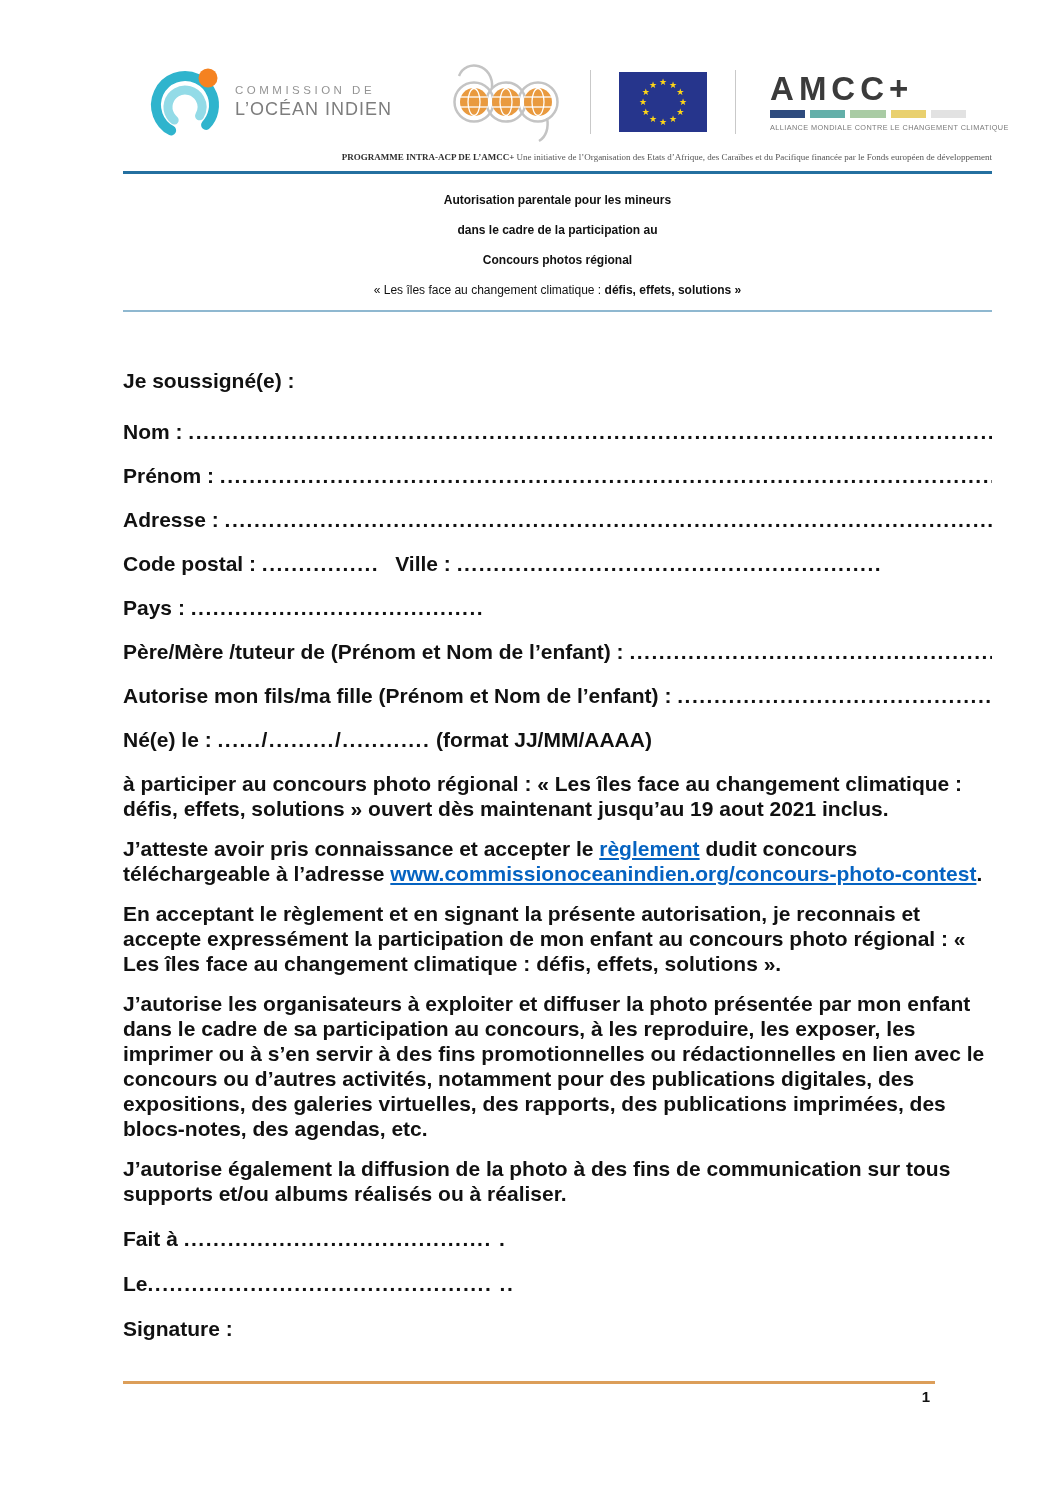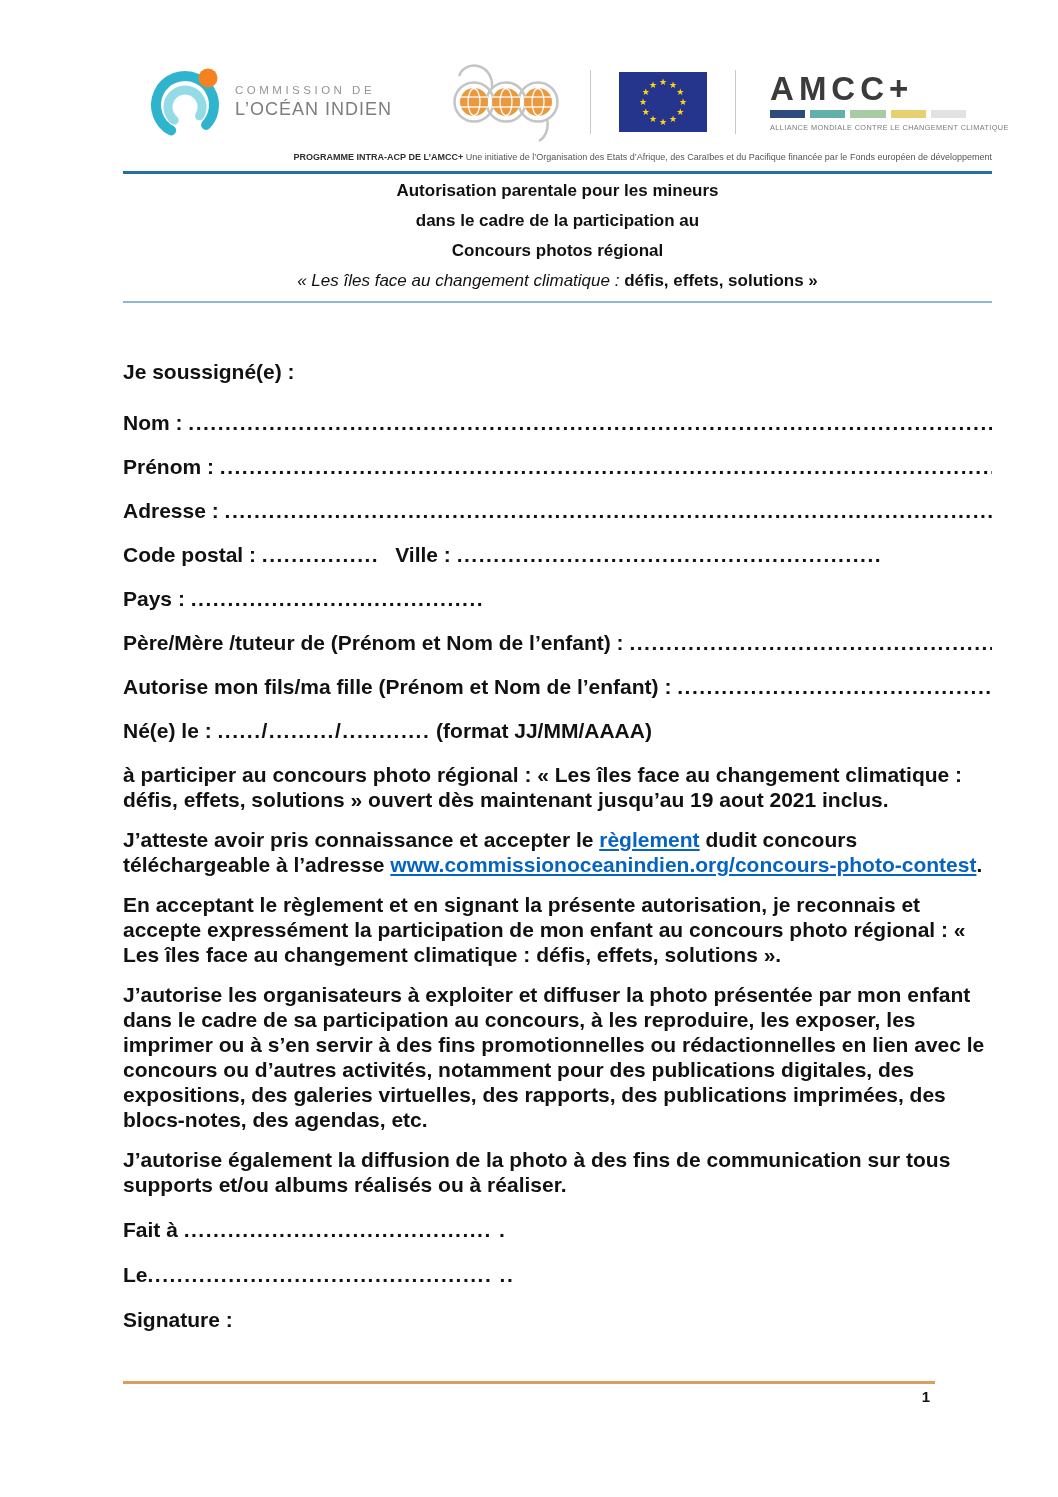--- a/index.html
+++ b/index.html
@@ -16,27 +16,27 @@
   .coi-text { margin-left:10px; color:#8a8a8a; }
   .coi-line1 { font-size:11.5px; letter-spacing:3.5px; color:#949494; }
   .coi-line2 { font-size:18px; letter-spacing:1px; color:#7d7d7d; margin-top:3px; }
   .acp-wrap { margin-left:58px; }
   .vdiv { width:1px; height:64px; background:#c9c9c9; margin:0 28px; }
   .amcc { margin-left:6px; width:196px; }
   .amcc-word { font-size:33px; font-weight:bold; color:#3b3b3b; letter-spacing:5px; line-height:34px; }
   .amcc-bars { display:flex; gap:5px; margin-top:4px; }
   .amcc-bars span { flex:1; height:8px; display:block; }
   .amcc-caption { font-size:7.3px; color:#7a7a7a; letter-spacing:0.4px; margin-top:5px; white-space:nowrap; }
-  .tagline { text-align:right; font-size:9px; color:#555; margin-top:6px; white-space:nowrap; }
+  .tagline { text-align:right; font-size:9px; color:#555; margin-top:6px; white-space:nowrap;font-family:Liberation Serif, serif; }
   .tagline b { color:#2f2f2f; }
   .hdr-divider { height:3px; margin-top:9px; }
   
-  .title-block { text-align:center; margin-top:2px; font-size:17px; line-height:30px; }
+  .title-block { text-align:center; margin-top:11px; font-size:12px; line-height:30px; }
   .title-block .tline { font-weight:bold; }
-  .tline4 .reg { font-weight:normal;font-style:italic; }
+  .tline4 .reg { font-weight:normal; }
   .tline4 .bld { font-weight:bold; }
   .title-underline { height:2px; margin-top:5px; }
   
   .body-block { margin-top:56px; font-size:21px; font-weight:600; line-height:25px; }
   .intro { margin-bottom:26px; }
   .field { white-space:nowrap; overflow:hidden; margin-bottom:19px; }
   .dots { letter-spacing:1.5px; font-weight:600; }
   .gap-mid { display:inline-block; width:16px; }
   .para { margin-bottom:15px; line-height:25px; }
   .link { color:#0563c1; text-decoration:underline; cursor:pointer;text-align:center; }

